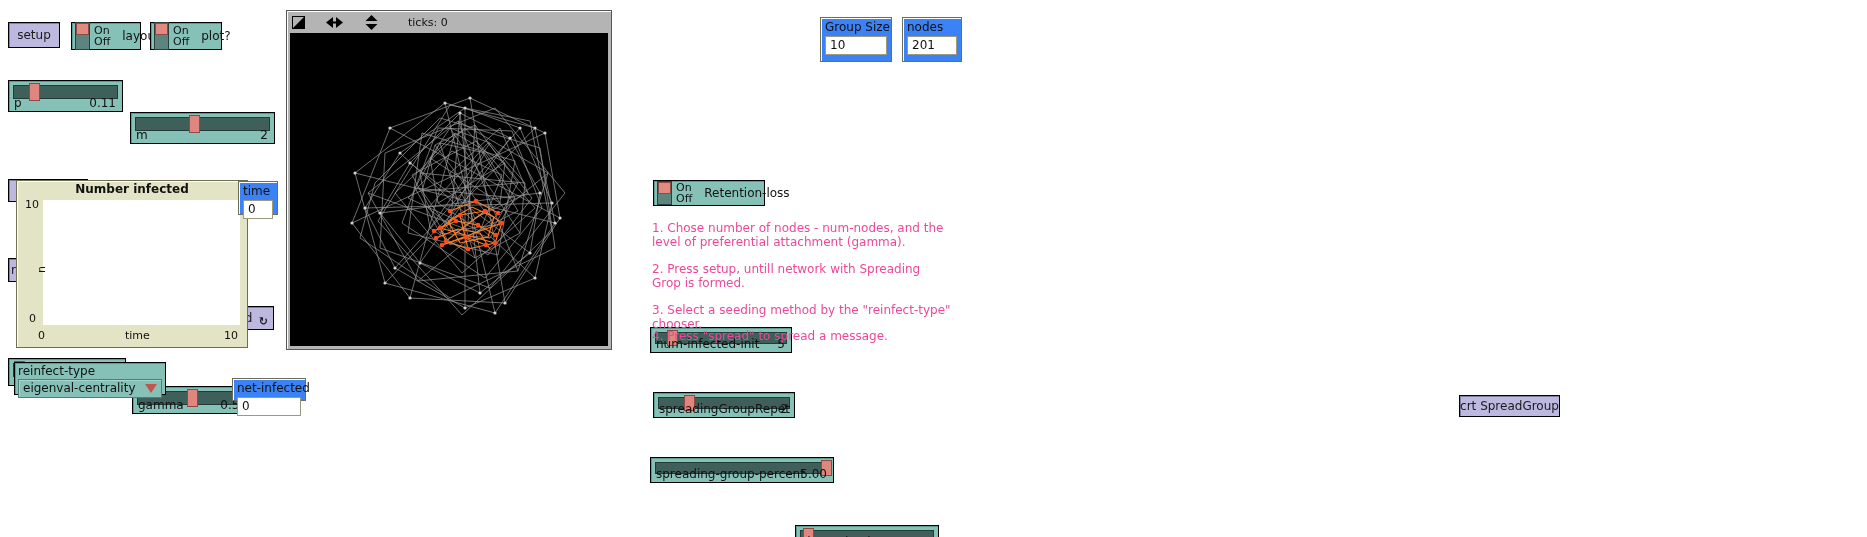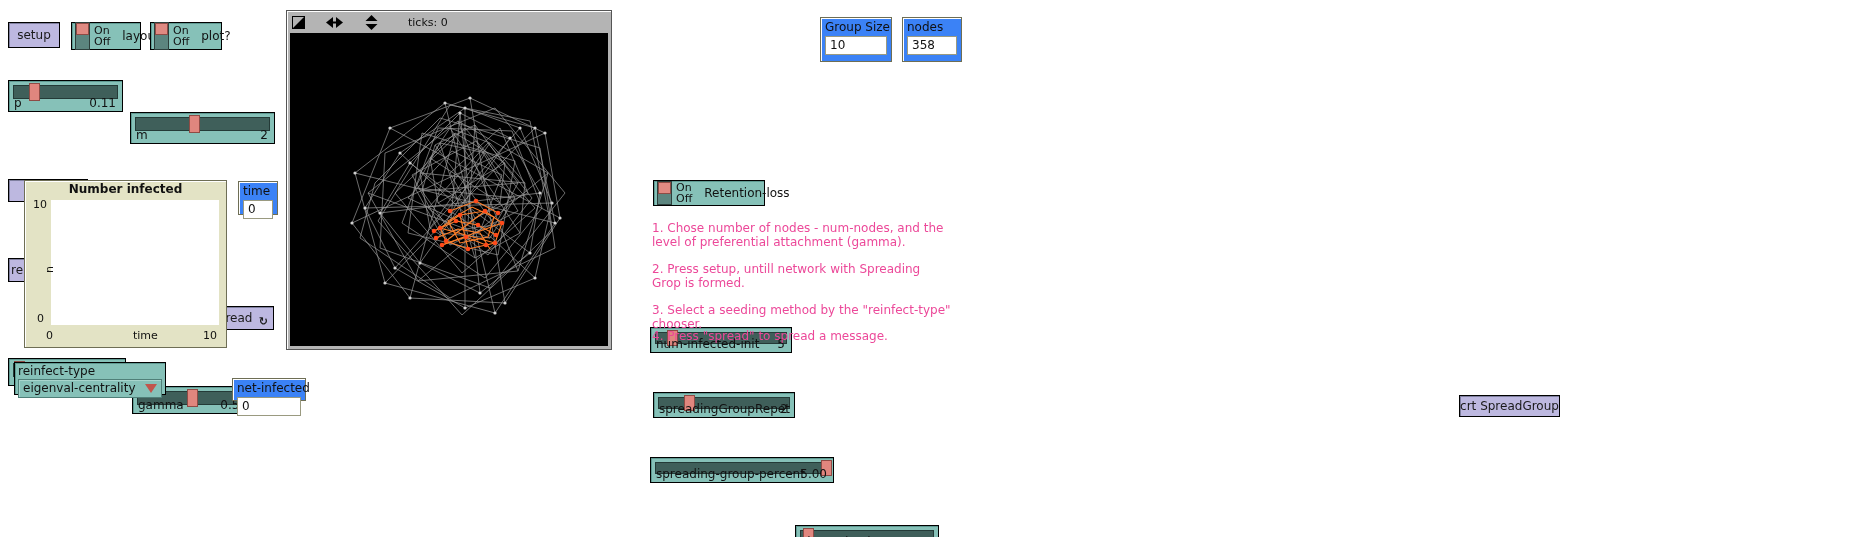--- a/index.html
+++ b/index.html
@@ -334,21 +334,21 @@
     <span class="slider-value">200</span>
   </div>
 
   <div class="abs nl-slider" style="left:132px; top:150px; width:122px; height:28px;">
     <span class="slider-track"></span>
     <span class="slider-thumb" style="left:54px;"></span>
     <span class="slider-name">gamma</span>
     <span class="slider-value">0.50</span>
   </div>
 
-  <div class="abs nl-plot" style="left:24px; top:180px; width:203px; height:168px;">
+  <div class="abs nl-plot" style="left:16px; top:180px; width:232px; height:168px;">
     <div class="plot-title">Number infected</div>
     <div class="plot-canvas" style="left:26px; top:19px; right:7px; bottom:22px;"></div>
     <span class="plot-ytop" style="left:8px; top:17px;">10</span>
     <span class="plot-ybot" style="left:12px; bottom:22px;">0</span>
     <span class="plot-ylabel" style="left:18px; top:92px;">n</span>
     <span class="plot-xleft" style="left:21px; bottom:5px;">0</span>
     <span class="plot-xlabel" style="left:108px; bottom:5px;">time</span>
     <span class="plot-xright" style="right:9px; bottom:5px;">10</span>
   </div>
 
@@ -510,21 +510,21 @@
     </div>
   </div>
 
   <div class="abs nl-monitor" style="left:820px; top:17px; width:72px; height:45px;">
     <div class="mon-label">Group Size</div>
     <div class="mon-value">10</div>
   </div>
 
   <div class="abs nl-monitor" style="left:902px; top:17px; width:60px; height:45px;">
     <div class="mon-label">nodes</div>
-    <div class="mon-value">358</div>
+    <div class="mon-value">201</div>
   </div>
 
   <div class="abs nl-slider" style="left:650px; top:63px; width:142px; height:26px;">
     <span class="slider-track" style="height:10px;"></span>
     <span class="slider-thumb" style="left:16px; height:14px;"></span>
     <span class="slider-name">num-infected-init</span>
     <span class="slider-value">5</span>
   </div>
 
   <div class="abs nl-slider" style="left:653px; top:102px; width:142px; height:26px;">

